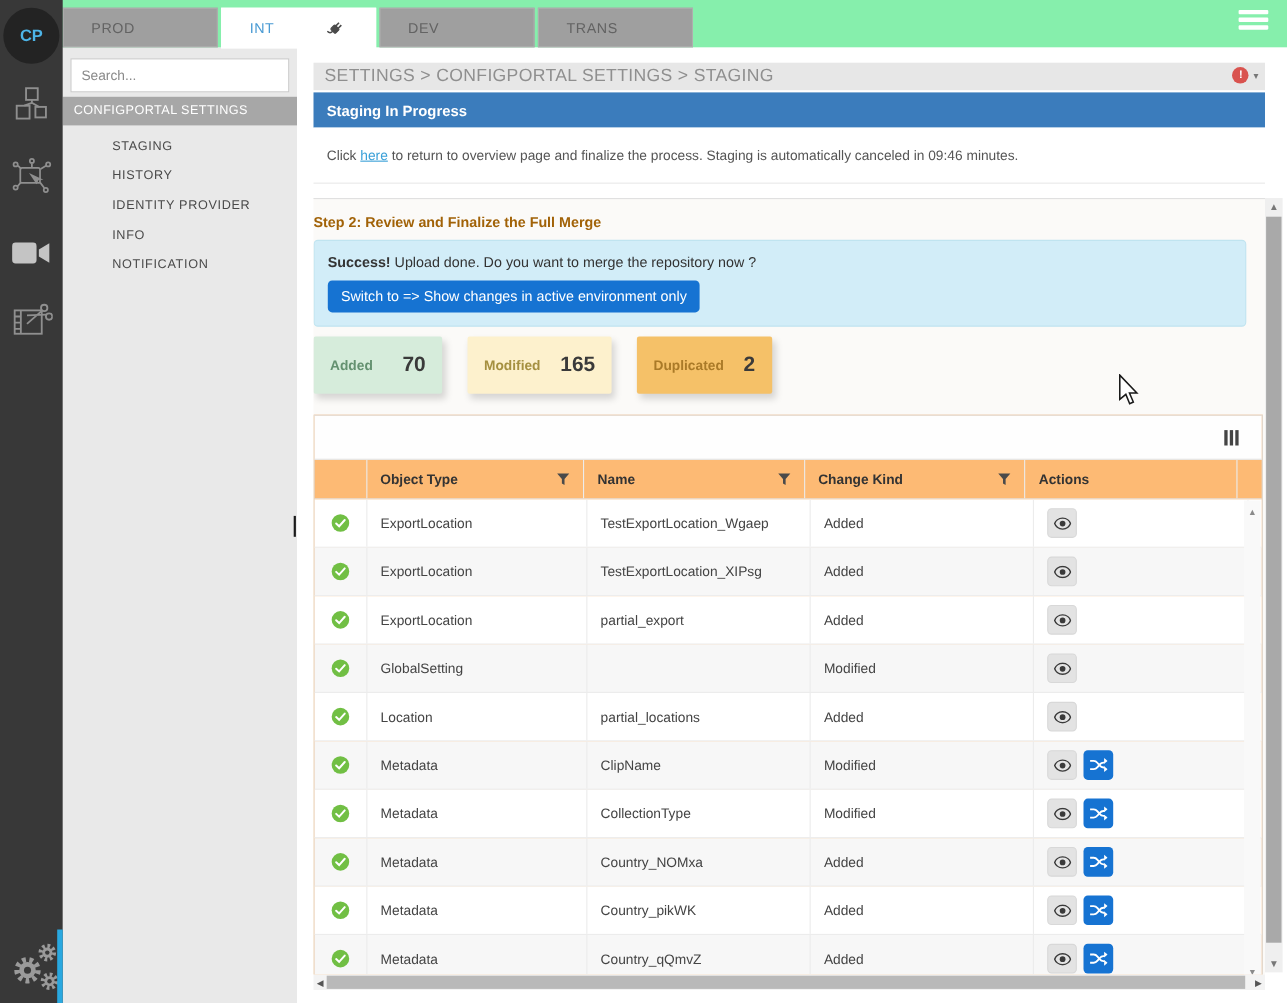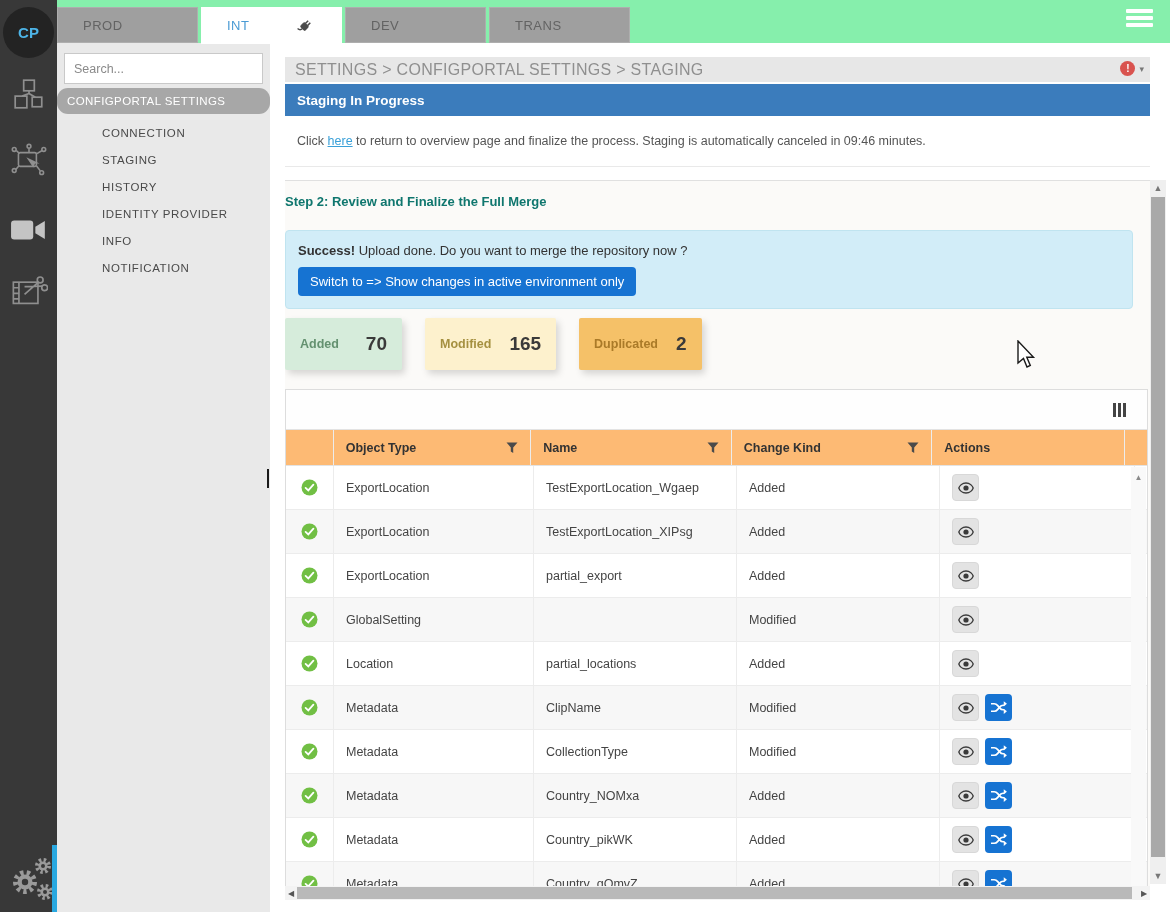--- a/index.html
+++ b/index.html
@@ -30,21 +30,21 @@
   .active-bar { position:absolute; right:0; top:845px; width:5px; height:67px; background:#29a8e0; }
 
   
   .sidebar { position:absolute; left:57px; top:43px; width:213px; height:869px; background:#e9e9e9; }
   .search-wrap { padding:10px 7px 4px 7px; }
   .search-wrap input { width:100%; height:31px; border:1px solid #c9c9c9; background:#fff;
                        font-family:"Liberation Sans",sans-serif; font-size:12.5px; color:#555;
                        padding:0 9px; outline:none; }
   .search-wrap input::placeholder { color:#8a8a8a; }
   .side-section { background:#a7a7a7; color:#fff; font-size:11.5px; letter-spacing:.4px;
-                  padding:7px 10px; margin:0 0 6px 0;border-radius:11px; }
+                  padding:7px 10px; margin:0 0 6px 0; }
   .side-item { padding:7px 6px 7px 45px; font-size:11.5px; letter-spacing:.6px; color:#4a4a4a;
                cursor:pointer; margin-bottom:1px; }
 
   
   .breadcrumb-bar { position:absolute; left:285px; top:57px; width:865px; height:25px;
                     background:#e7e7e7; display:flex; align-items:center; }
   .breadcrumb { font-size:16px; color:#8f8f8f; letter-spacing:.3px; padding-left:10px; }
   .bc-right { position:absolute; right:6px; top:4px; display:flex; align-items:center; gap:4px; cursor:pointer; }
   .err-badge { width:15px; height:15px; border-radius:50%; background:#d9534f; color:#fff;
                font-size:10px; font-weight:bold; display:flex; align-items:center; justify-content:center; }
@@ -52,21 +52,21 @@
 
   .staging-card { position:absolute; left:285px; top:84px; width:865px; }
   .staging-head { height:32px; background:#3b7cbc; color:#fff; font-size:13.5px; font-weight:bold;
                   display:flex; align-items:center; padding-left:12px; }
   .staging-body { background:#fff; border-bottom:1px solid #e9e9e9; padding:18px 12px;
                   font-size:12.5px; color:#555; }
   .staging-body a { color:#3aa0d8; text-decoration:underline; cursor:pointer; }
 
   .scroll-region { position:absolute; left:285px; top:180px; width:865px; height:706px;
                    background:#fbfaf8; border-top:1px solid #e0e0e0; overflow:hidden; }
-  .step-heading { font-size:13px; font-weight:bold; color:#0f766e; margin:13px 0 21px 0; }
+  .step-heading { font-size:13px; font-weight:bold; color:#a16207; margin:13px 0 9px 0; }
   .success-alert { width:848px; background:#d2edf8; border:1px solid #c0e4f0; border-radius:4px;
                    padding:12px; font-size:13px; color:#333; }
   .success-alert .em { font-weight:bold; }
   .alert-btn { display:inline-block; margin-top:9px; background:#1673d2; color:#fff; font-size:13px;
                padding:7px 12px; border-radius:4px; border:none; cursor:pointer;
                font-family:"Liberation Sans",sans-serif; }
 
   .cards-row { display:flex; gap:23px; margin-top:9px; }
   .sum-card { min-width:117px; height:52px; border-radius:2px; display:flex; align-items:center;
               justify-content:space-between; padding:0 15px; gap:18px;
@@ -219,23 +219,20 @@
   <div class="active-bar"></div>
 </div>
 
 <div class="sidebar">
   <div class="search-wrap">
     <input type="text" placeholder="Search..." style="">
   </div>
   <div class="side-section">CONFIGPORTAL SETTINGS</div>
   <div>
 
-      <div class="side-item">
-        <span>CONNECTION</span>
-      </div>
 
       <div class="side-item">
         <span>STAGING</span>
       </div>
 
       <div class="side-item">
         <span>HISTORY</span>
       </div>
 
       <div class="side-item">

